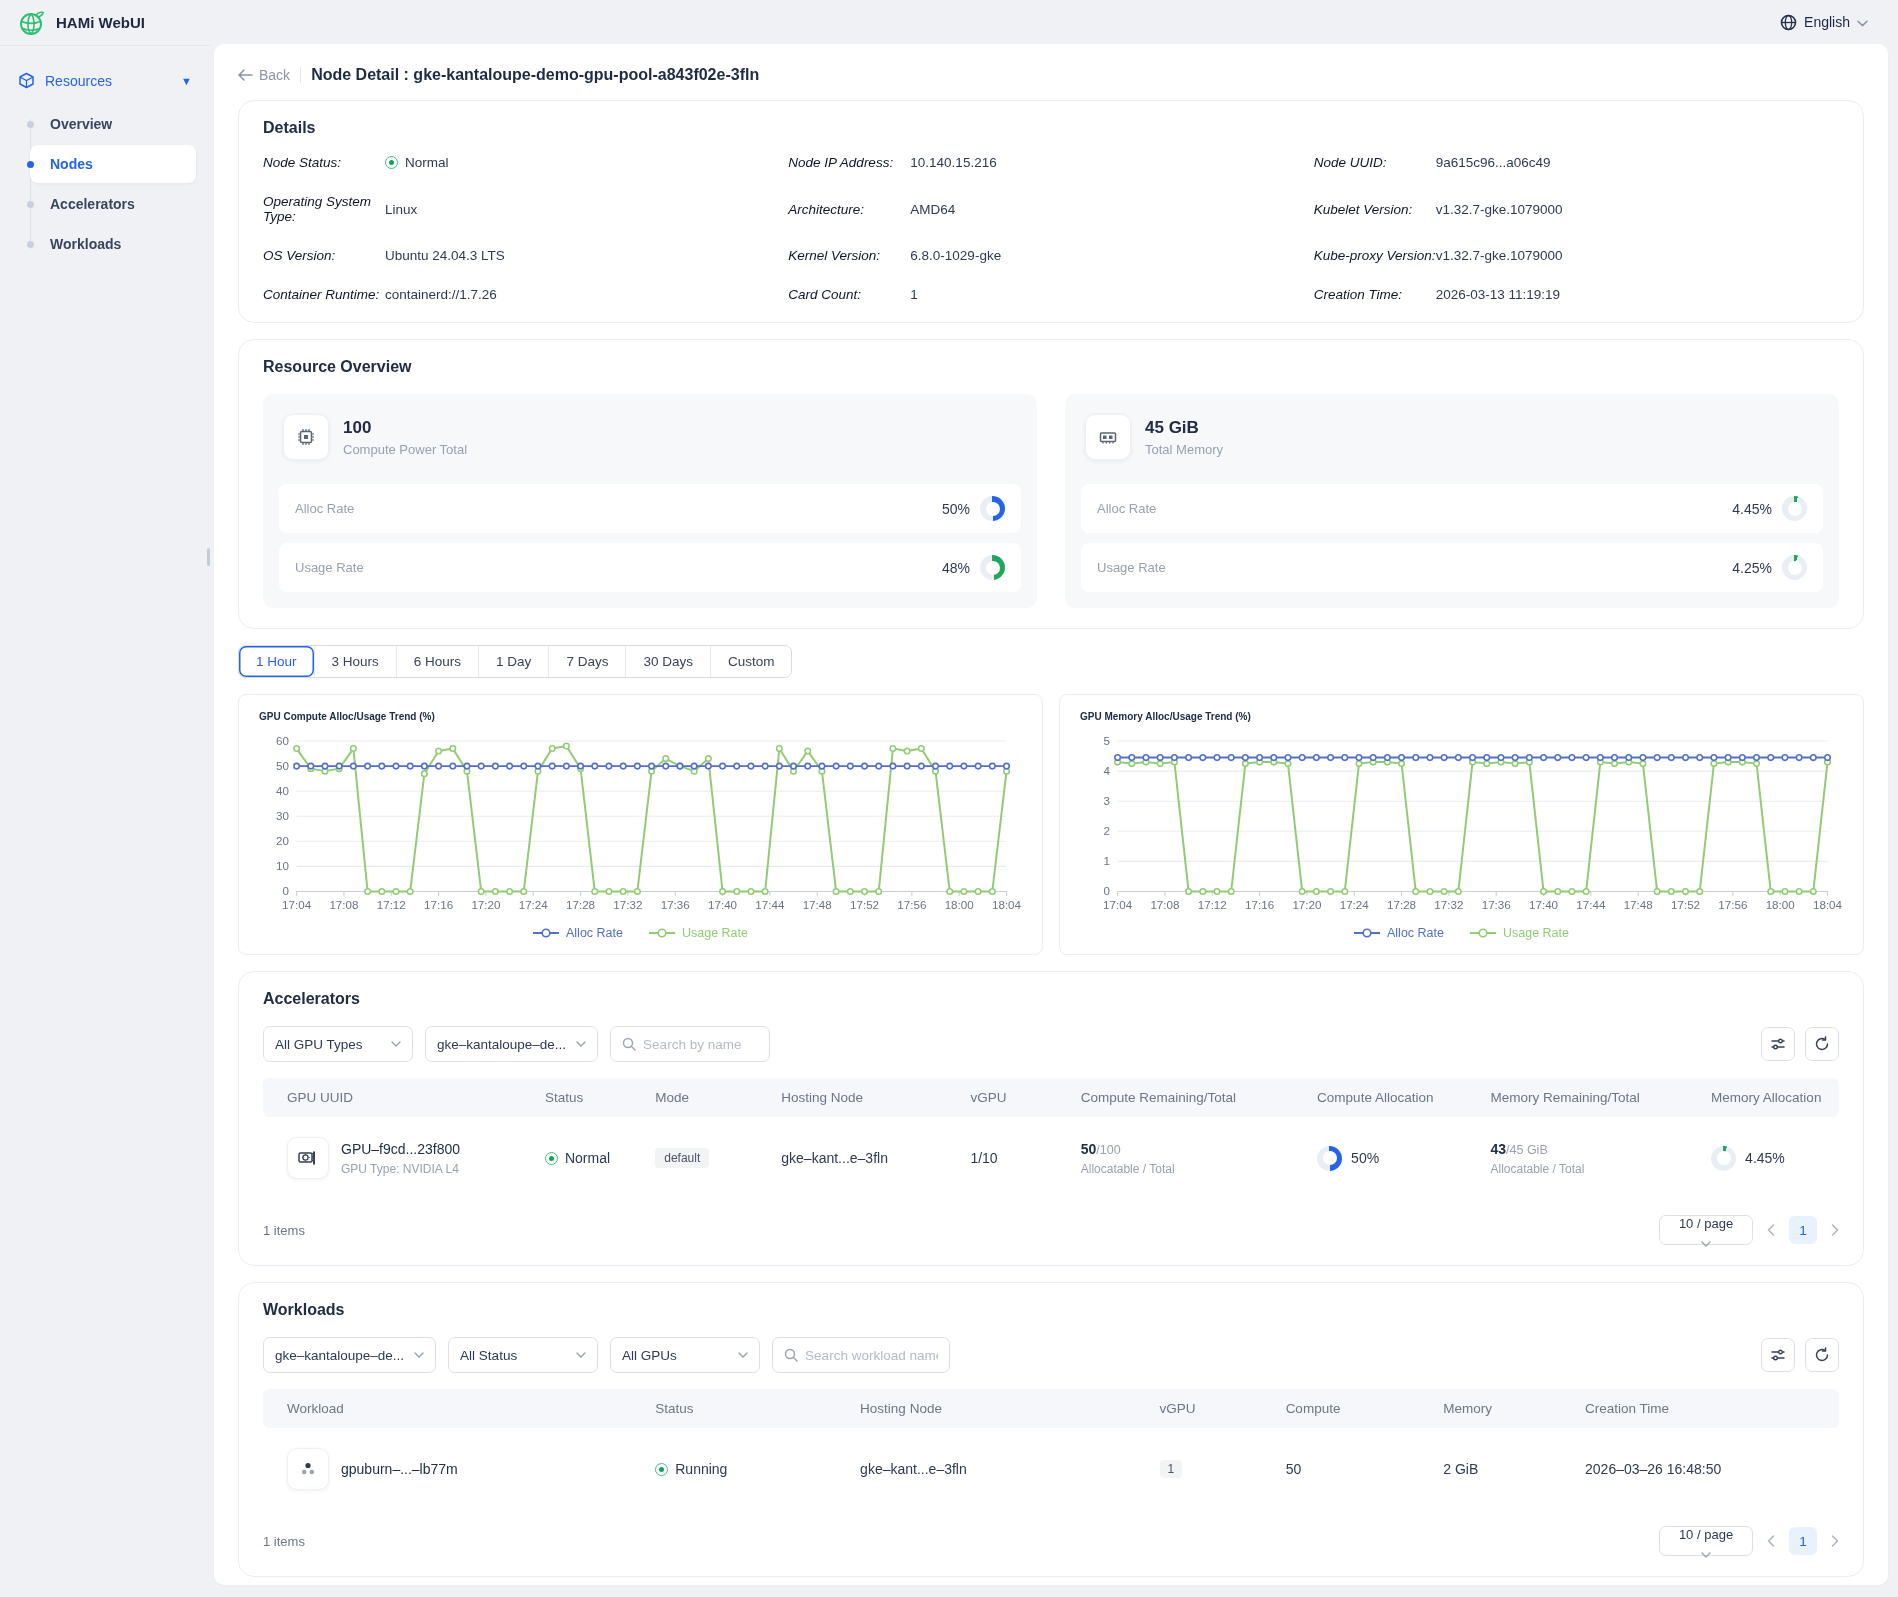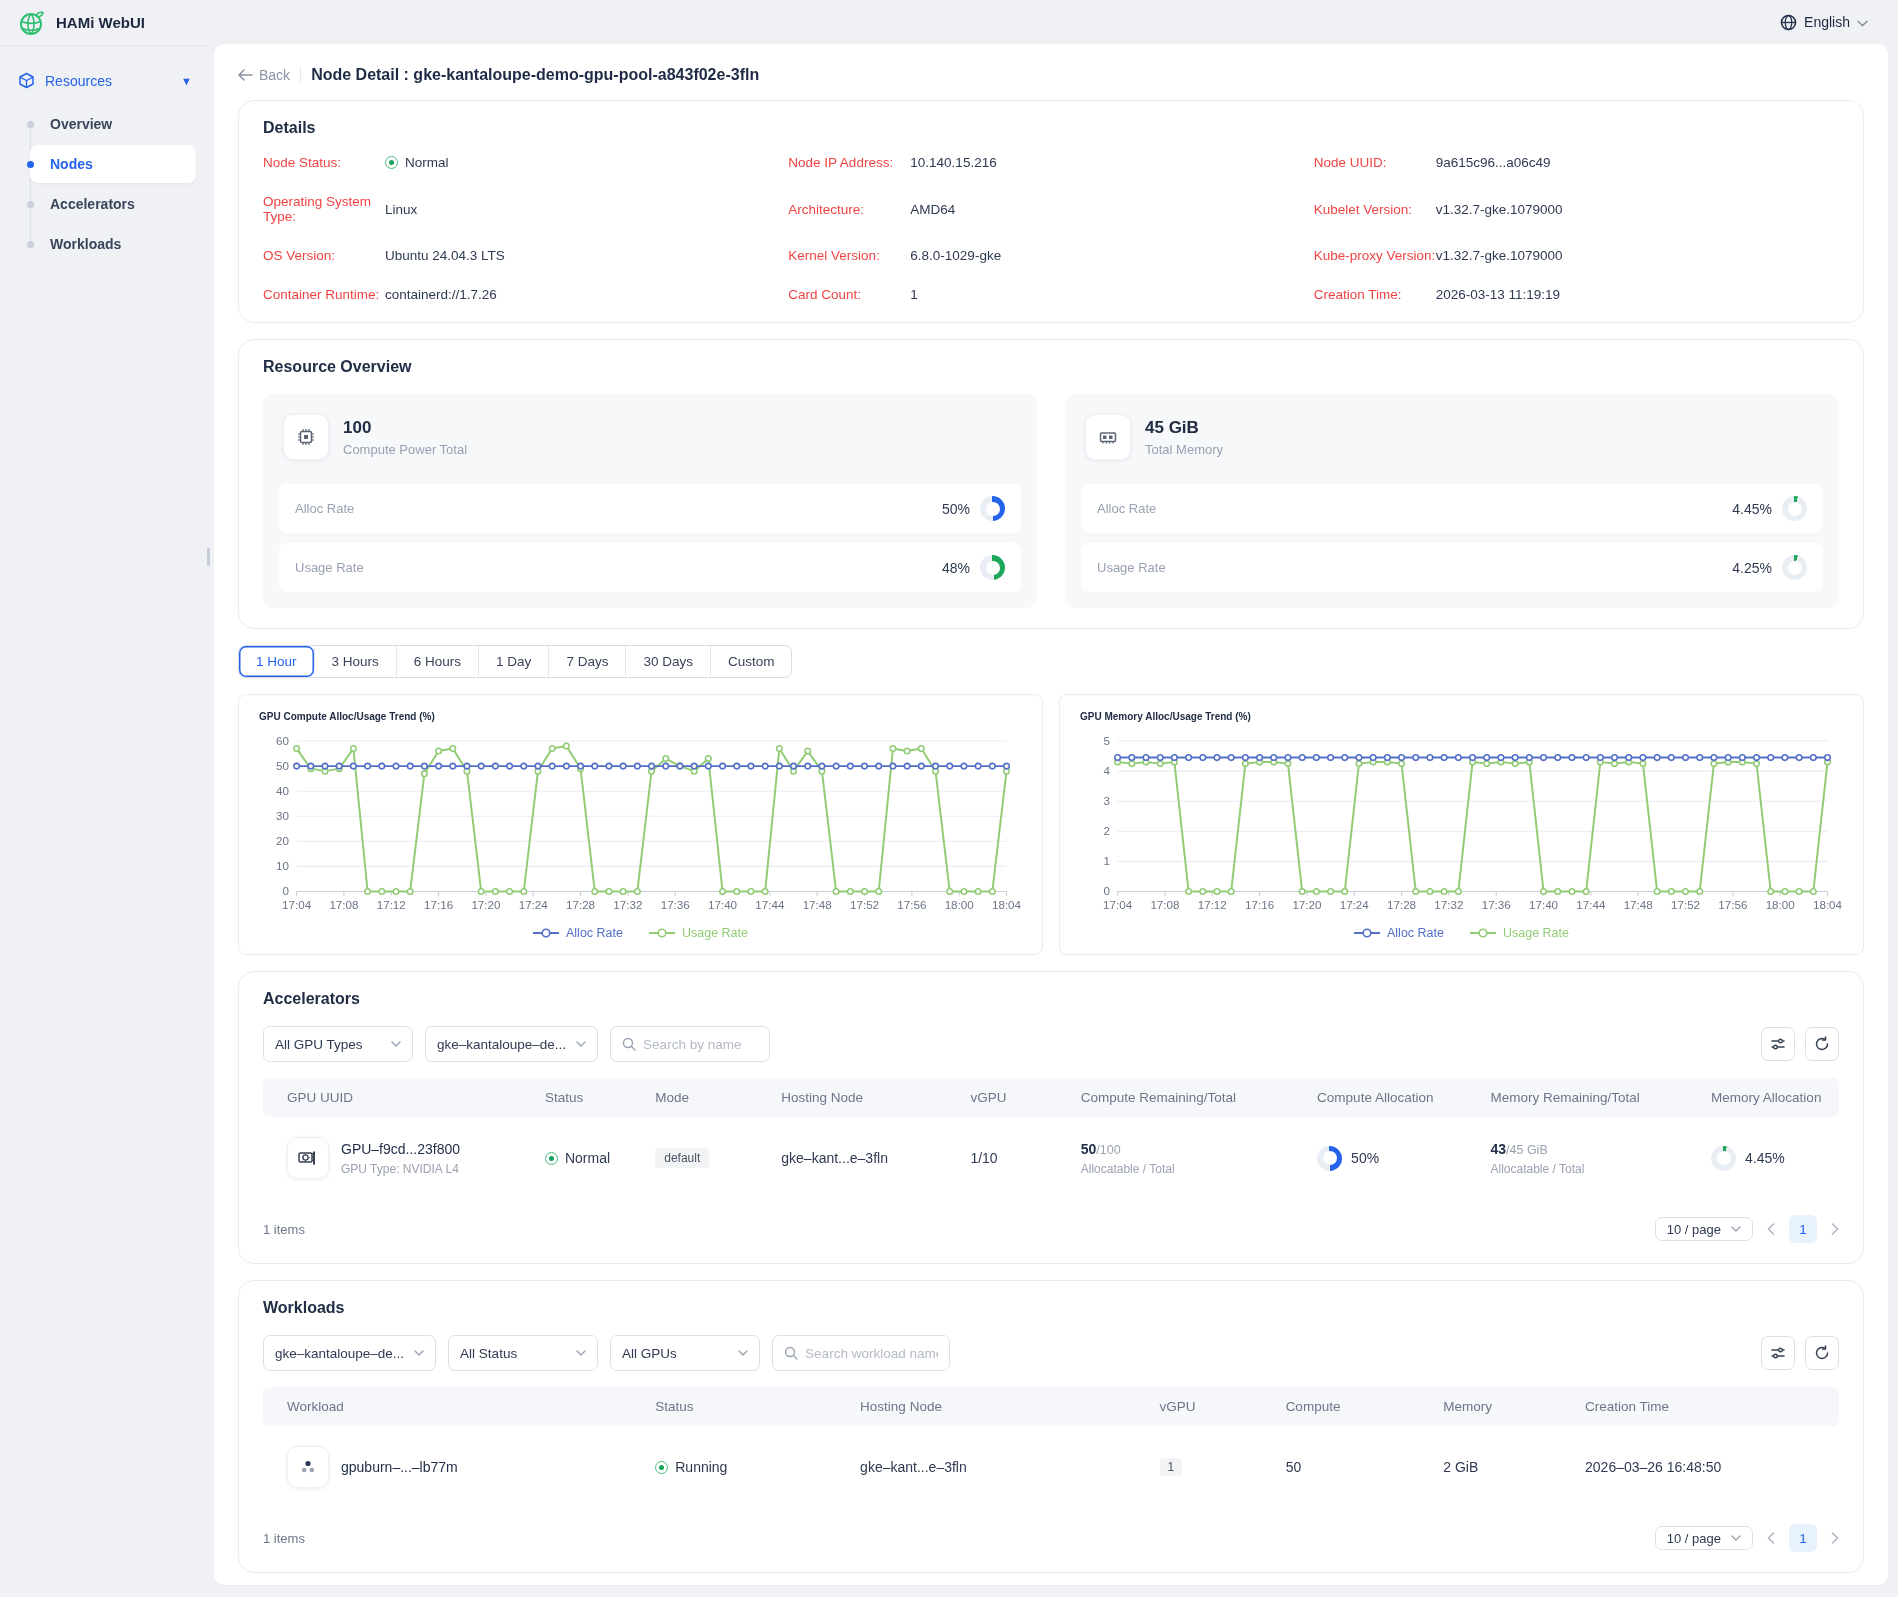--- a/index.html
+++ b/index.html
@@ -33,21 +33,21 @@
   .back-btn { display:flex; align-items:center; gap:6px; color:#8b93a5; cursor:pointer; font-size:14px; }
   .vdiv { width:1px; height:16px; background:#e3e6ec; }
   .page-title { font-size:16px; font-weight:600; color:#1f2a44; }
 
   .card { border:1px solid #e9ecf2; border-radius:16px; padding:18px 24px 20px; margin-bottom:16px; }
   .card-title { font-size:16px; font-weight:600; color:#212c45; margin-bottom:18px; }
 
   
   .details-grid { display:grid; grid-template-columns:1fr 1fr 1fr; row-gap:24px; }
   .field { display:flex; align-items:center; font-size:13.5px; }
-  .field .lbl { width:122px; flex-shrink:0; color:#ef4444; }
+  .field .lbl { width:122px; flex-shrink:0; color:#0f172a;font-style:italic; }
   .field .val { color:#2f3a52; display:flex; align-items:center; gap:7px; }
 
   .status-dot { width:13px; height:13px; border-radius:50%; border:1.5px solid #49bd7d; display:inline-flex; align-items:center; justify-content:center; flex-shrink:0; }
   .status-dot::after { content:''; width:5.5px; height:5.5px; border-radius:50%; background:#17a05d; }
 
   
   .ov-grid { display:grid; grid-template-columns:1fr 1fr; gap:28px; }
   .ov-card { background:#f6f8fa; border-radius:10px; padding:16px; }
   .ov-head { display:flex; align-items:center; gap:14px; padding:4px 4px 14px; }
   .icon-tile { width:46px; height:46px; border-radius:10px; background:#fff; border:1px solid #eef0f4; box-shadow:0 1px 4px rgba(31,41,68,.07); display:flex; align-items:center; justify-content:center; flex-shrink:0; }
@@ -98,21 +98,21 @@
   .cell-sub { font-size:12px; color:#9aa1b0; margin-top:5px; white-space:nowrap; }
   .status-cell { display:flex; align-items:center; gap:7px; }
   .tag { display:inline-block; background:#f2f3f5; border-radius:4px; padding:3px 9px; font-size:12px; color:#4a5264; }
   .frac strong { font-weight:700; color:#233049; }
   .frac .dim { color:#9aa1b0; font-size:12.5px; }
   .alloc-cell { display:flex; align-items:center; gap:9px; }
 
   .table-footer { display:flex; align-items:center; justify-content:space-between; margin-top:16px; }
   .items-count { font-size:13px; color:#6d7689; }
   .pager { display:flex; align-items:center; gap:14px; }
-  .page-size { height:24px; min-width:94px; font-size:13px; }
+  .page-size { height:30px; min-width:94px; font-size:13px;flex-direction:column; }
   .pg-arrow { color:#aeb4c0; cursor:pointer; display:flex; }
   .pg-num { width:28px; height:28px; border-radius:6px; background:#e8f1fe; color:#2563eb; display:flex; align-items:center; justify-content:center; font-size:13.5px; cursor:pointer; }
 </style>
 </head>
 <body>
 
 <div class="app">
 
   <aside class="sidebar">
     <div class="brand">

